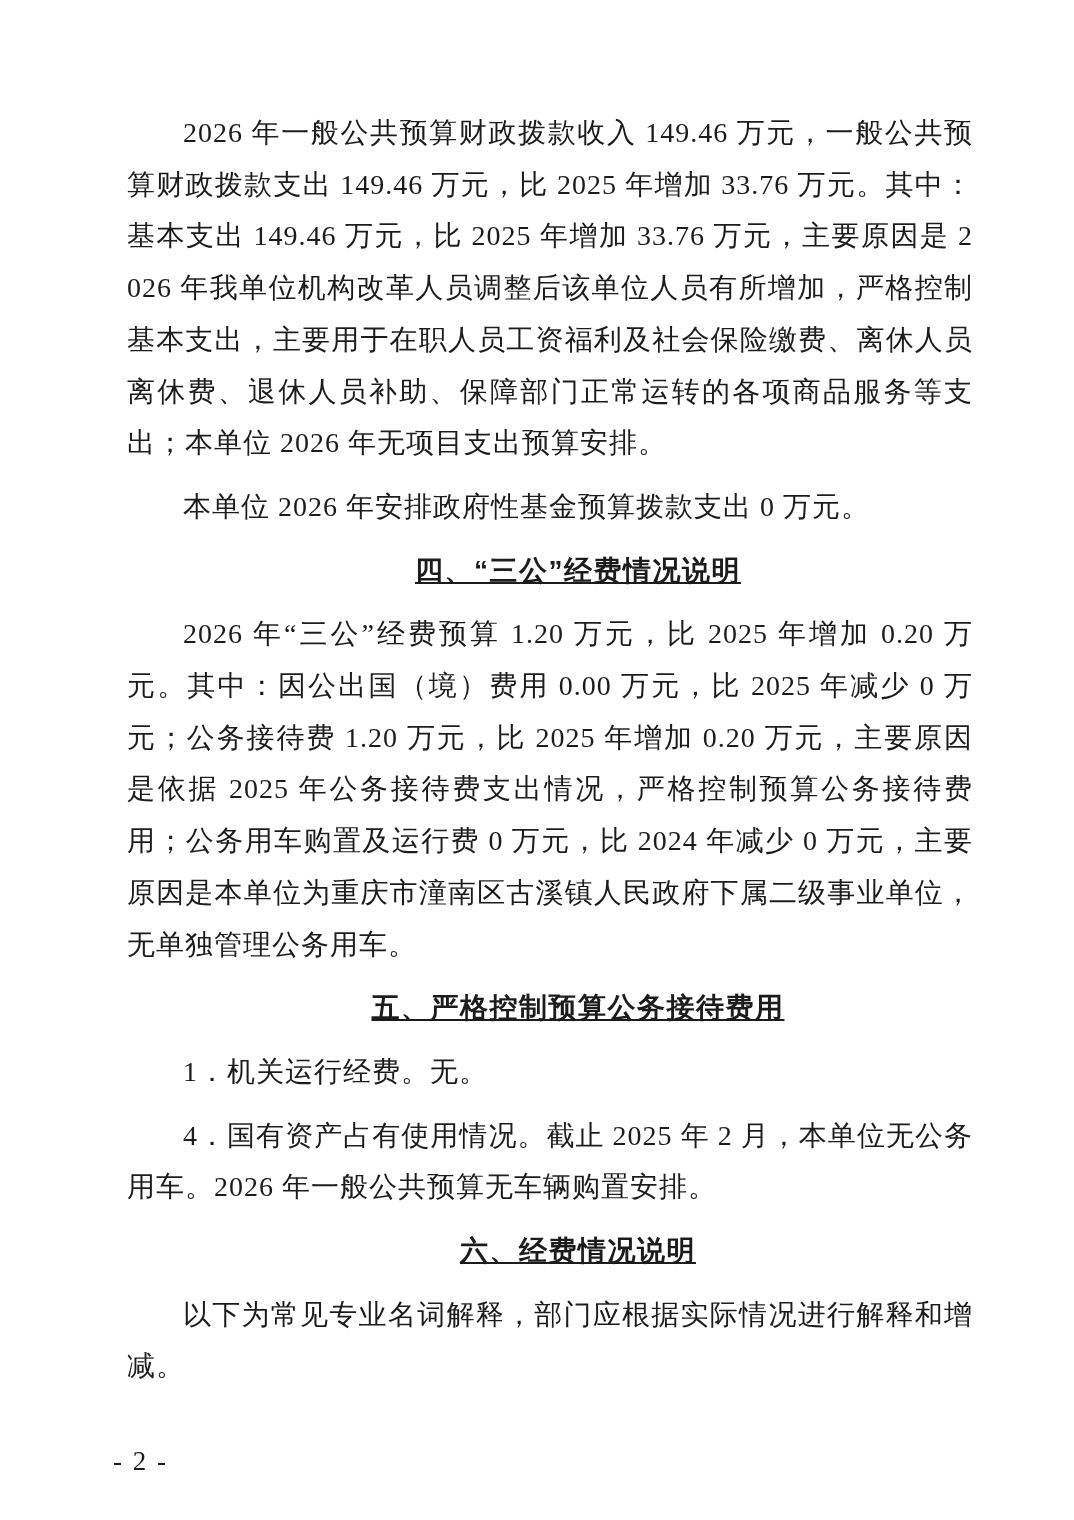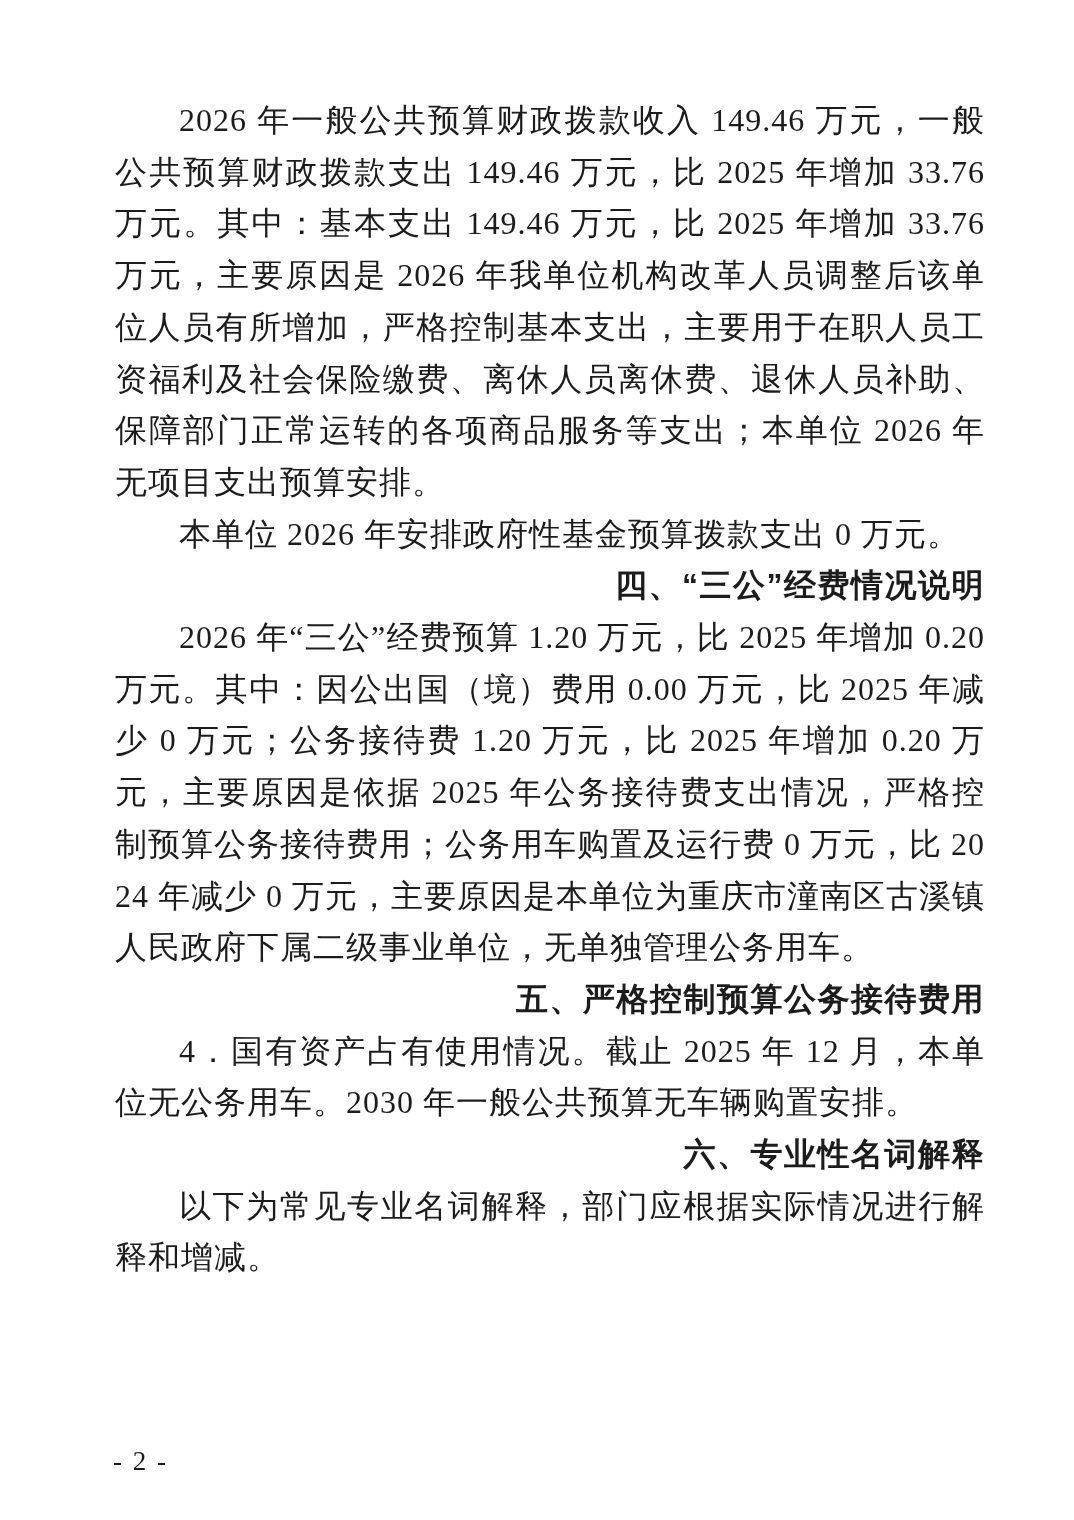--- a/index.html
+++ b/index.html
@@ -16,34 +16,35 @@
     font-family: "Liberation Serif", "DejaVu Serif", serif;
     color: #1c1c1c;
   }
   .content {
     position: absolute;
     top: 95px;
     left: 115px;
     width: 870px;
   }
   .para {
-    margin: 0;
-    font-size: 32px;
+    margin: 12px;
+    font-size: 28px;
     line-height: 51.7px;
     text-align: justify;
     text-justify: inter-ideograph;
     text-indent: 2em;
     letter-spacing: 1px;
     word-break: break-all;
   }
   .para.heading {
     font-family: "Liberation Sans", "DejaVu Sans", sans-serif;
     font-weight: bold;
-    text-align: right;
+    text-align: center;
     letter-spacing: 1.5px;
+    text-decoration: underline;
   }
   .footer {
     position: absolute;
     left: 113px;
     top: 1445px;
     font-size: 27px;
     line-height: 32px;
     font-family: "Liberation Serif", "DejaVu Serif", serif;
     color: #1c1c1c;
     letter-spacing: 2px;
@@ -52,18 +53,19 @@
 </head>
 <body>
 
 <div class="page">
   <div class="content">
     <p class="para">2026 年一般公共预算财政拨款收入 149.46 万元，一般公共预算财政拨款支出 149.46 万元，比 2025 年增加 33.76 万元。其中：基本支出 149.46 万元，比 2025 年增加 33.76 万元，主要原因是 2026 年我单位机构改革人员调整后该单位人员有所增加，严格控制基本支出，主要用于在职人员工资福利及社会保险缴费、离休人员离休费、退休人员补助、保障部门正常运转的各项商品服务等支出；本单位 2026 年无项目支出预算安排。</p>
     <p class="para">本单位 2026 年安排政府性基金预算拨款支出 0 万元。</p>
     <p class="para heading">四、“三公”经费情况说明</p>
     <p class="para">2026 年“三公”经费预算 1.20 万元，比 2025 年增加 0.20 万元。其中：因公出国（境）费用 0.00 万元，比 2025 年减少 0 万元；公务接待费 1.20 万元，比 2025 年增加 0.20 万元，主要原因是依据 2025 年公务接待费支出情况，严格控制预算公务接待费用；公务用车购置及运行费 0 万元，比 2024 年减少 0 万元，主要原因是本单位为重庆市潼南区古溪镇人民政府下属二级事业单位，无单独管理公务用车。</p>
     <p class="para heading">五、严格控制预算公务接待费用</p>
-    <p class="para">4．国有资产占有使用情况。截止 2025 年 12 月，本单位无公务用车。2030 年一般公共预算无车辆购置安排。</p>
-    <p class="para heading">六、专业性名词解释</p>
+    <p class="para">1．机关运行经费。无。</p>
+    <p class="para">4．国有资产占有使用情况。截止 2025 年 2 月，本单位无公务用车。2026 年一般公共预算无车辆购置安排。</p>
+    <p class="para heading">六、经费情况说明</p>
     <p class="para">以下为常见专业名词解释，部门应根据实际情况进行解释和增减。</p>
   </div>
   <div class="footer">- 2 -</div>
 </div>
 
 </body></html>

